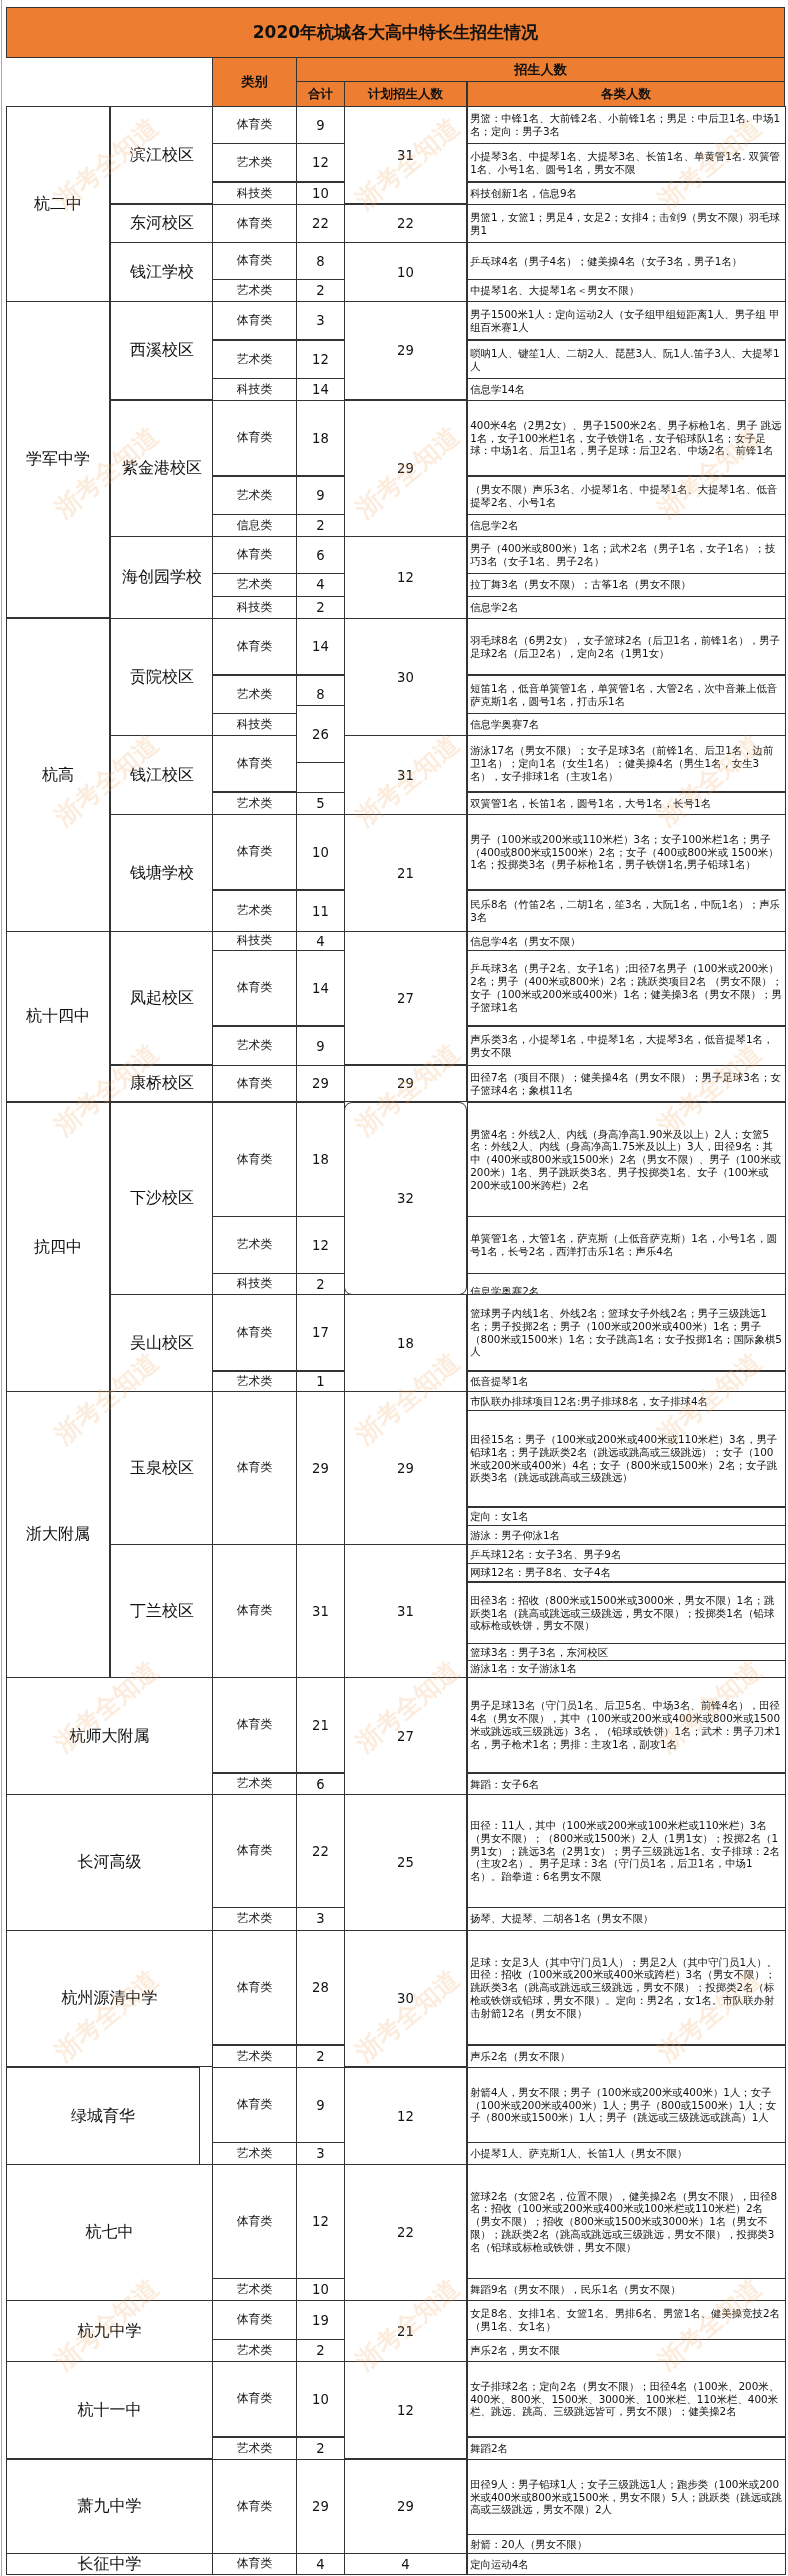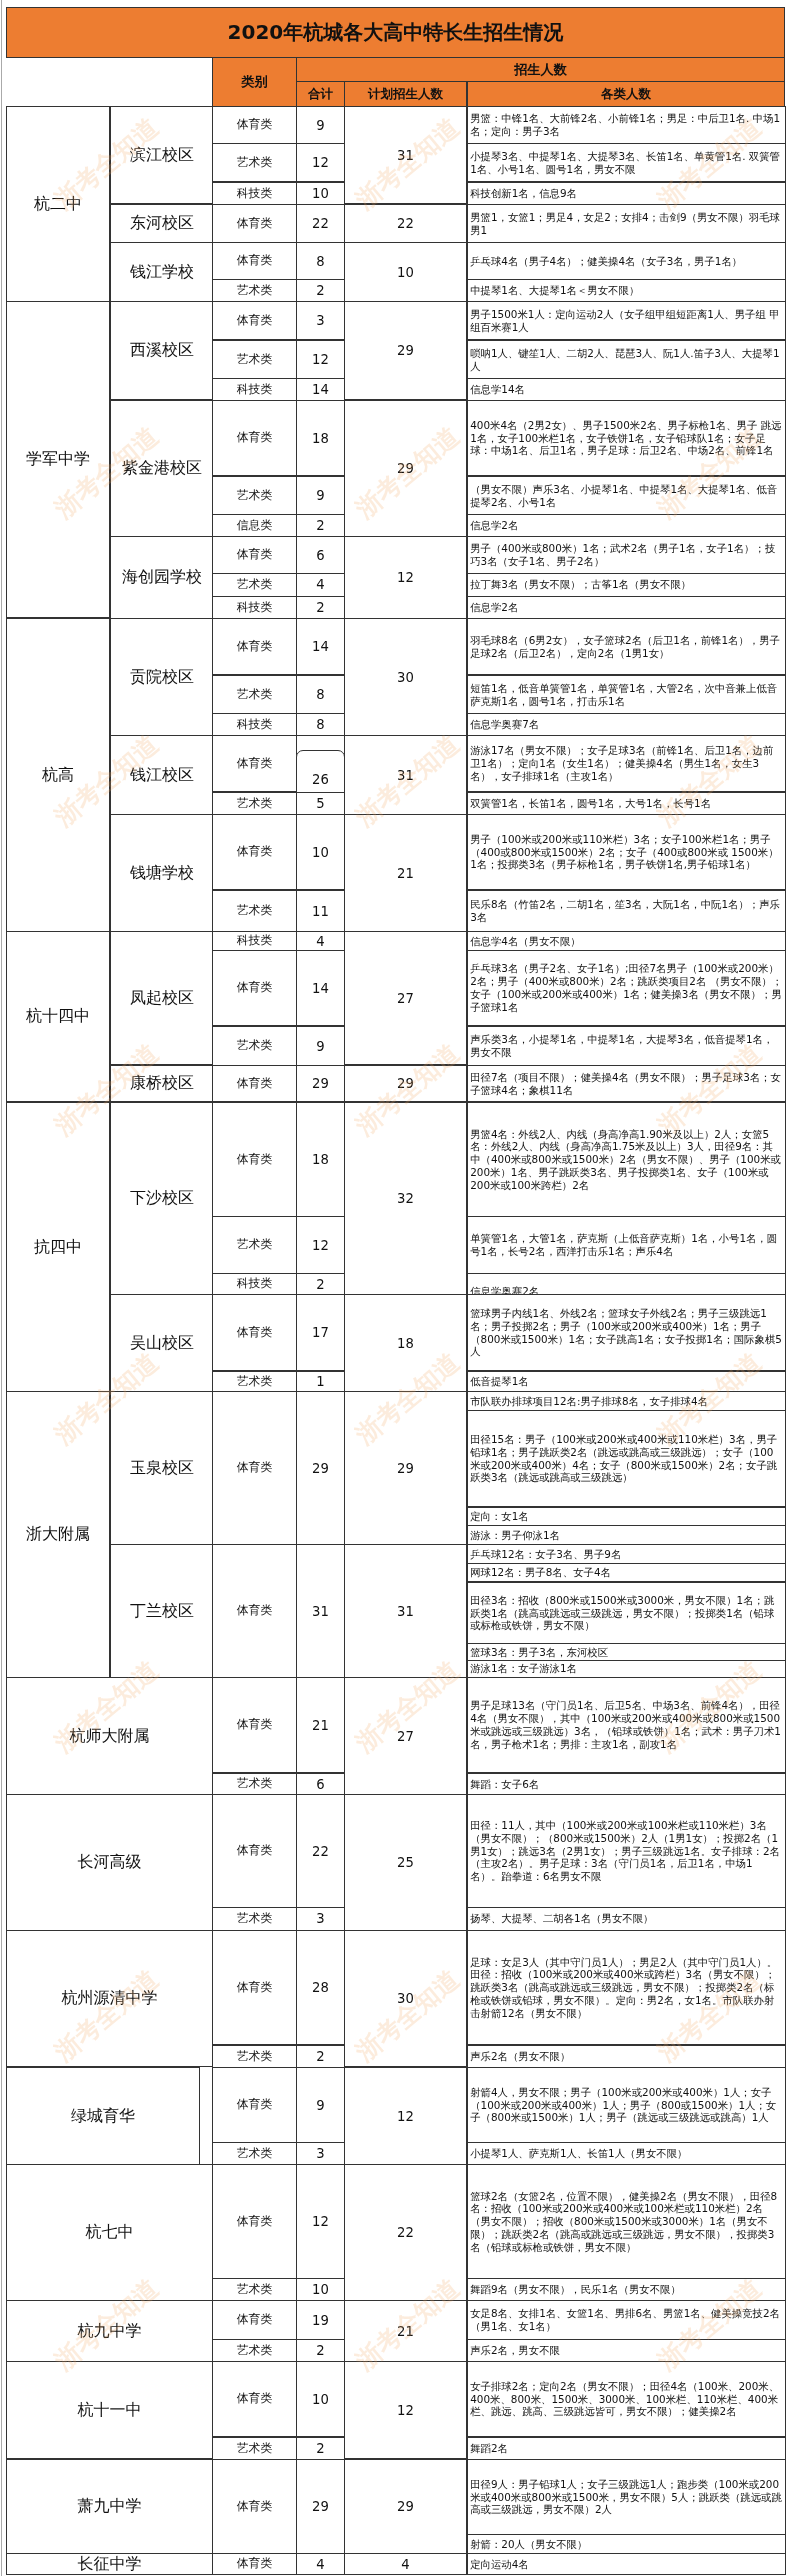--- a/index.html
+++ b/index.html
@@ -1,20 +1,20 @@
 <!DOCTYPE html>
 <html style="font-size:11.8px"><head>
 <meta charset="utf-8">
 <style>
   html,body{margin:0;padding:0;background:#fff;}
   body{width:789px;height:2576px;position:relative;overflow:hidden;font-family:"DejaVu Sans","Liberation Sans",sans-serif;color:#111;}
   #tbl{position:absolute;left:0;top:0;width:789px;height:2576px;}
   .cell{position:absolute;box-sizing:border-box;border:0.7px solid #333;display:flex;align-items:center;justify-content:center;text-align:center;background:#fff;overflow:hidden;}
   .hdr{background:#ED7D31;font-weight:bold;color:#111;}
-  .title{font-size:20px;}
+  .title{font-size:17px;}
   .hdr-main{font-size:13.2px;}
   .hdr-sub{font-size:12.5px;}
   .name{font-size:16px;}
   .cat{font-size:11.8px;}
   .num{font-size:13.2px;}
   .det{justify-content:flex-start;align-items:center;text-align:left;font-size:10.4px;line-height:12.8px;padding:0.7px 2.2px;}
   .det span{display:block;}
   .wm{position:absolute;color:rgba(240,170,100,0.22);font-size:25px;font-weight:bold;transform:rotate(-40deg);pointer-events:none;white-space:nowrap;}
   .frame{position:absolute;left:0.7px;top:0;width:0.7px;height:2576px;background:#aaa;}
 </style>
@@ -131,21 +131,21 @@
       <span>短笛1名，低音单簧管1名，单簧管1名，大管2名，次中音兼上低音萨克斯1名，圆号1名，打击乐1名</span>
     </div>
     <div class="cell cat" style="left: 212px; top: 713px; width: 85px; height: 23px;">科技类</div>
     <div class="cell num" style="left: 296px; top: 713px; width: 49px; height: 23px;">8</div>
     <div class="cell det" style="left: 467px; top: 713px; width: 319px; height: 23px;">
       <span>信息学奥赛7名</span>
     </div>
     <div class="cell num" style="left: 344px; top: 618px; width: 123px; height: 118px;">30</div>
     <div class="cell name" style="left: 110px; top: 735px; width: 104px; height: 80px;">钱江校区</div>
     <div class="cell cat" style="left: 212px; top: 735px; width: 85px; height: 57px;">体育类</div>
-    <div class="cell num" style="left: 296px; top: 750px; width: 49px; height: 58px; border-radius: 7px;">26</div>
+    <div class="cell num" style="left: 296px; top: 705px; width: 49px; height: 58px;">26</div>
     <div class="cell det" style="left: 467px; top: 735px; width: 319px; height: 57px;">
       <span>游泳17名（男女不限）；女子足球3名（前锋1名、后卫1名，边前卫1名）；定向1名（女生1名）；健美操4名（男生1名，女生3名），女子排球1名（主攻1名）</span>
     </div>
     <div class="cell cat" style="left: 212px; top: 792px; width: 85px; height: 23.5px;">艺术类</div>
     <div class="cell num" style="left: 296px; top: 792px; width: 49px; height: 23.5px;">5</div>
     <div class="cell det" style="left: 467px; top: 792px; width: 319px; height: 23.5px;">
       <span>双簧管1名，长笛1名，圆号1名，大号1名，长号1名</span>
     </div>
     <div class="cell num" style="left: 344px; top: 735px; width: 123px; height: 80px;">31</div>
     <div class="cell name" style="left: 110px; top: 814px; width: 104px; height: 118px;">钱塘学校</div>
@@ -195,21 +195,21 @@
     <div class="cell cat" style="left: 212px; top: 1216px; width: 85px; height: 58px;">艺术类</div>
     <div class="cell num" style="left: 296px; top: 1216px; width: 49px; height: 58px;">12</div>
     <div class="cell det" style="left: 467px; top: 1216px; width: 319px; height: 58px;">
       <span>单簧管1名，大管1名，萨克斯（上低音萨克斯）1名，小号1名，圆号1名，长号2名，西洋打击乐1名；声乐4名</span>
     </div>
     <div class="cell cat" style="left: 212px; top: 1273px; width: 85px; height: 22px;">科技类</div>
     <div class="cell num" style="left: 296px; top: 1273px; width: 49px; height: 22px;">2</div>
     <div class="cell det" style="left: 467px; top: 1273px; width: 319px; height: 36px;">
       <span>信息学奥赛2名</span>
     </div>
-    <div class="cell num" style="left: 344px; top: 1102px; width: 123px; height: 193px;">32</div>
+    <div class="cell num" style="left: 344px; top: 1102px; width: 123px; height: 193px; border-radius: 8px;">32</div>
     <div class="cell name" style="left: 110px; top: 1294px; width: 104px; height: 98px;">吴山校区</div>
     <div class="cell cat" style="left: 212px; top: 1294px; width: 85px; height: 77px;">体育类</div>
     <div class="cell num" style="left: 296px; top: 1294px; width: 49px; height: 77px;">17</div>
     <div class="cell det" style="left: 467px; top: 1294px; width: 319px; height: 77px;">
       <span>篮球男子内线1名、外线2名；篮球女子外线2名；男子三级跳远1名；男子投掷2名；男子（100米或200米或400米）1名；男子（800米或1500米）1名；女子跳高1名；女子投掷1名；国际象棋5人</span>
     </div>
     <div class="cell cat" style="left: 212px; top: 1371px; width: 85px; height: 21px;">艺术类</div>
     <div class="cell num" style="left: 296px; top: 1371px; width: 49px; height: 21px;">1</div>
     <div class="cell det" style="left: 467px; top: 1371px; width: 319px; height: 21px;">
       <span>低音提琴1名</span>

